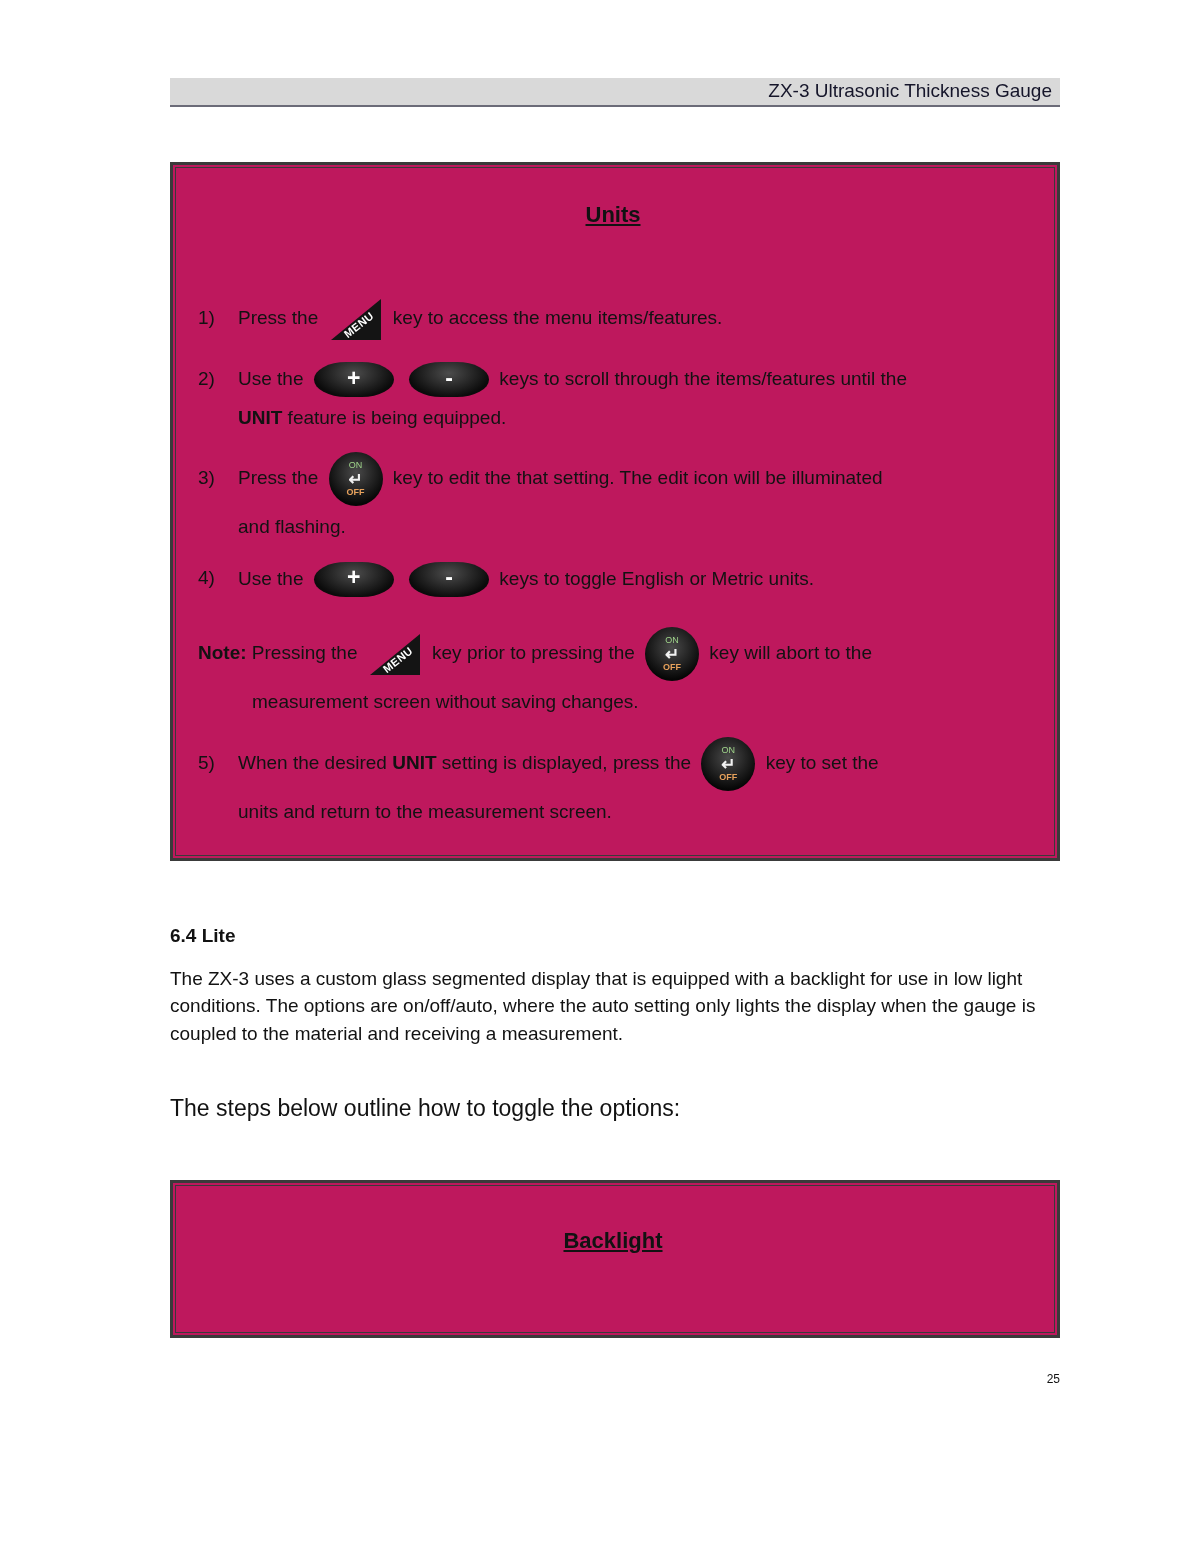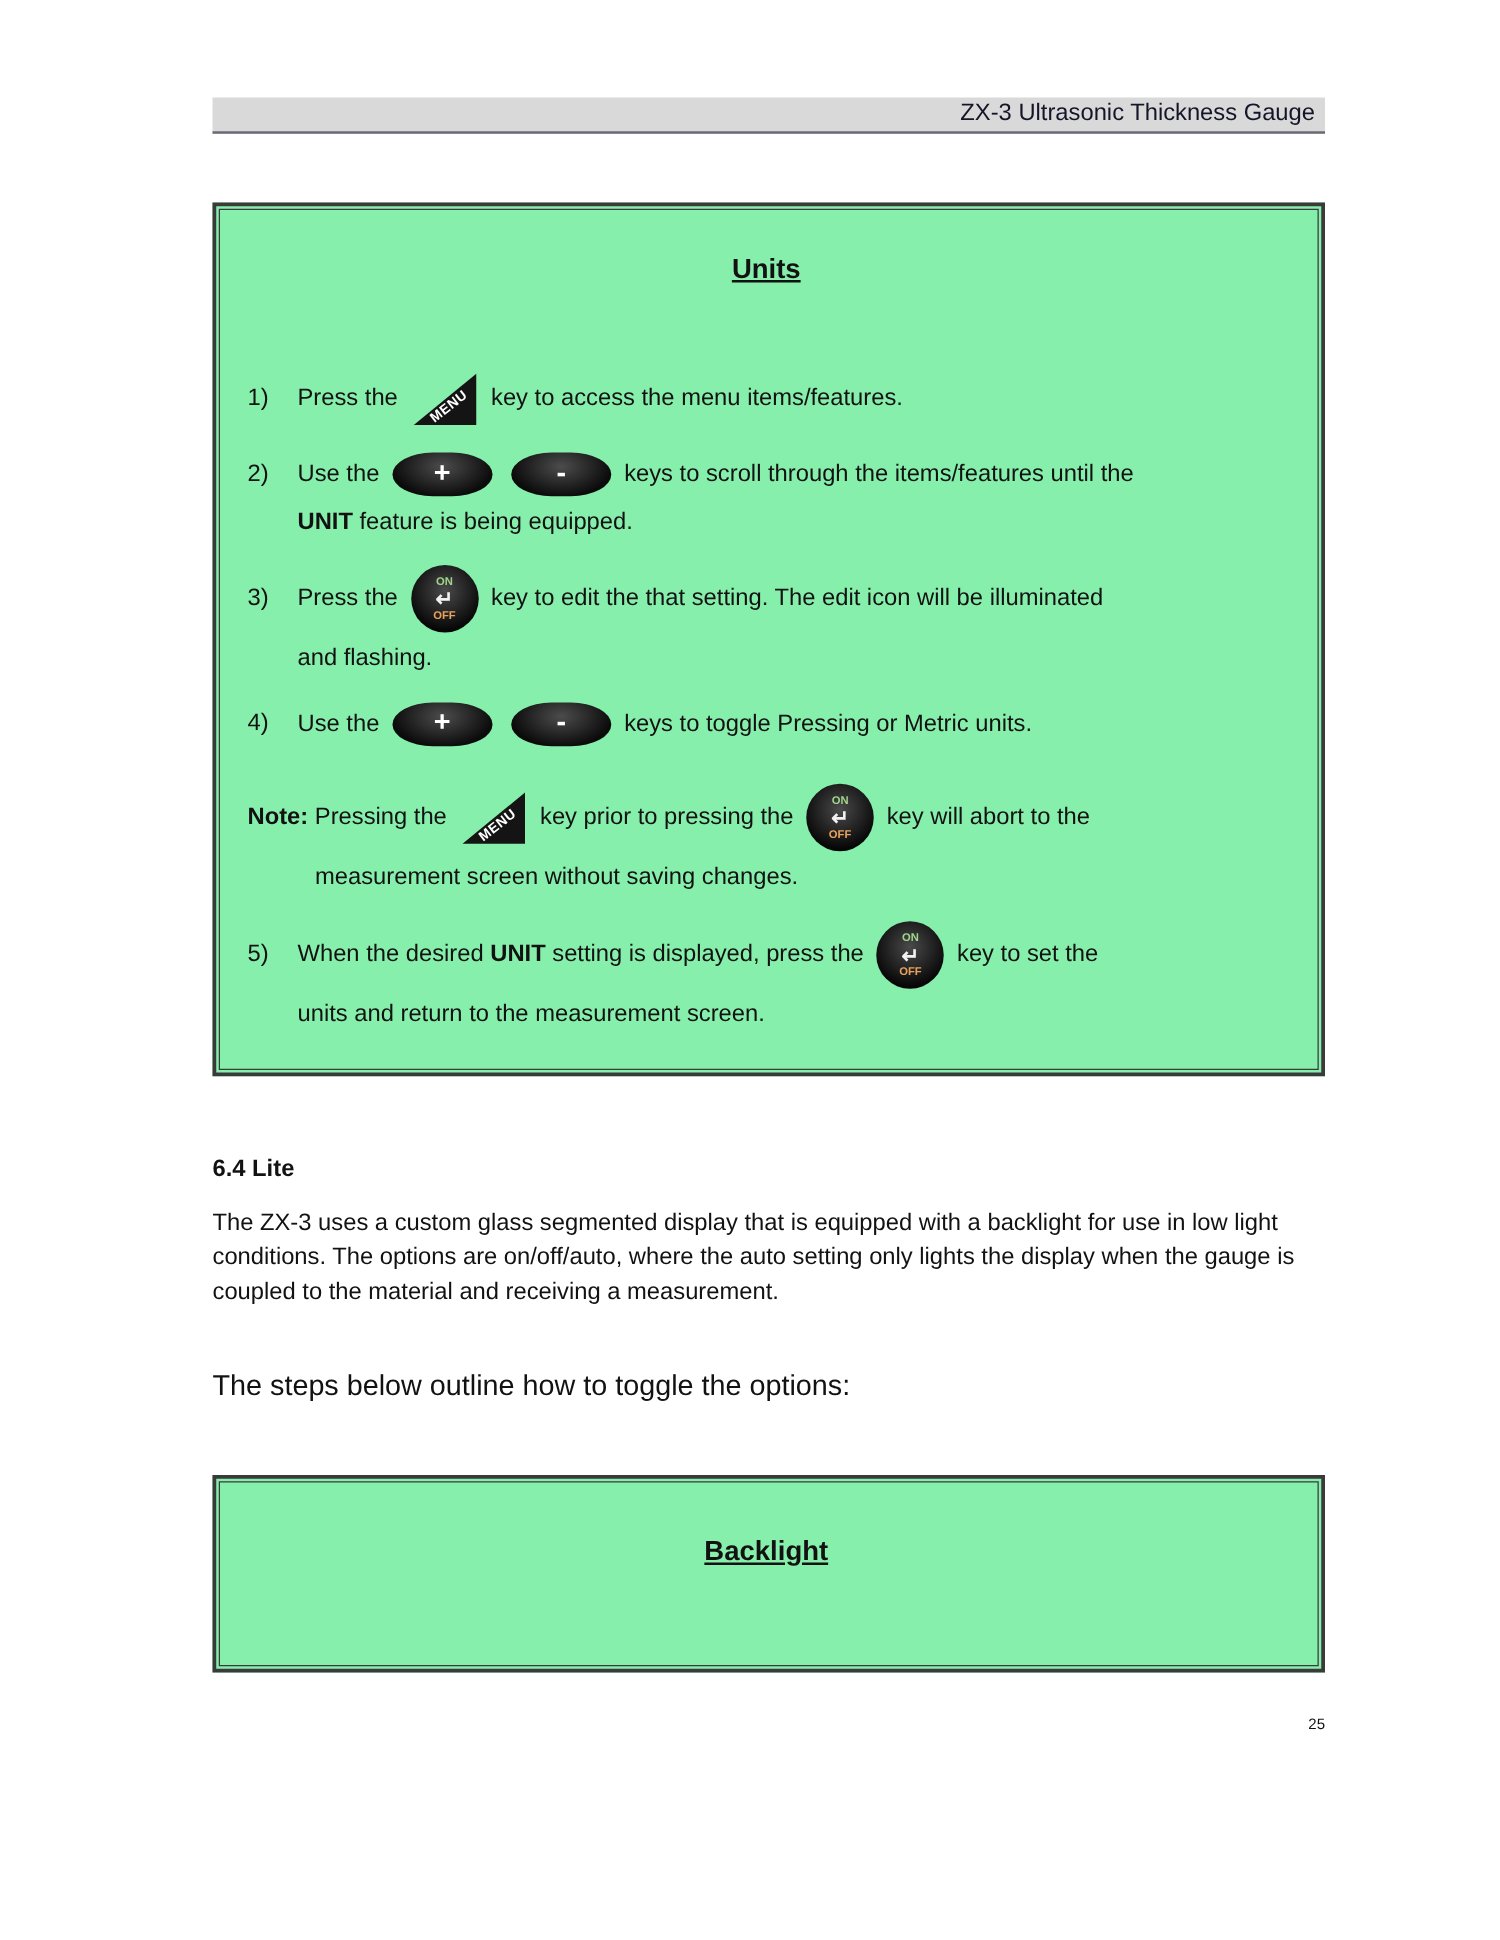--- a/index.html
+++ b/index.html
@@ -16,21 +16,21 @@
   .header-bar {
     background:var(--header-bg,#d9d9d9);
     border-bottom:2px solid #6b6b78;
     text-align:right;
     font-size:19px;
     color:#15152a;
     padding:2px 8px 3px 0;
   }
   .intro { font-size:19px; margin:44px 0 0 2px; }
 
-  .dbox { margin-top:55px; border:3px solid #3a3a3a; padding:2px; background:#86efac; }
+  .dbox { margin-top:55px; border:3px solid #3a3a3a; padding:2px; background:#be185d; }
   .dbox-inner { border:1px solid #3a3a3a; padding:18px 26px 28px 22px; }
   .box-title {
     text-align:center; font-size:22px; font-weight:bold;
     text-decoration:underline; margin:16px 0 0 0;
   }
 
   .steps { margin-top:68px; }
   .step { display:flex; align-items:baseline; font-size:19px; line-height:1.55; margin-top:20px; }
   .step-num { flex:none; width:40px; }
   .step-content { flex:1; }
@@ -62,21 +62,21 @@
   }
 
   .key-onoff {
     display:inline-flex; flex-direction:column;
     align-items:center; justify-content:center;
     width:54px; height:54px; margin:0 5px;
     border-radius:50%;
     background:radial-gradient(circle at 50% 38%, #4a4a4a, #060606 74%);
     line-height:1;
   }
-  .key-onoff .on  { font-size:9px;  font-weight:bold; color:var(--on-green,#9fd48a); }
+  .key-onoff .on  { font-size:9px;  font-weight:normal; color:var(--on-green,#9fd48a); }
   .key-onoff .enter { font-size:17px; font-weight:bold; color:#f2f2f2; margin:1px 0 0 0; }
   .key-onoff .off { font-size:9px;  font-weight:bold; color:var(--off-orange,#e8a25c); }
 
   .sec-h { font-size:19px; font-weight:bold; margin:64px 0 0 0; }
   .body-p { font-size:19px; line-height:1.45; margin:18px 0 0 0; max-width:900px; }
   .steps-intro { font-size:23px; margin:48px 0 0 0; }
 
   .dbox.backlight { margin-top:58px; }
   .dbox.backlight .dbox-inner { min-height:92px; padding-top:26px; }
 
@@ -137,21 +137,21 @@
             <div class="cont-line">and flashing.</div>
           </div>
         </div>
 
         <div class="step">
           <span class="step-num">4)</span>
           <div class="step-content">
             <span>Use the</span>
             <span class="key key-pill"><span class="glyph">+</span></span>
             <span class="key key-pill"><span class="glyph">-</span></span>
-            <span>keys to toggle Pressing or Metric units.</span>
+            <span>keys to toggle English or Metric units.</span>
           </div>
         </div>
 
         <div class="note">
           <span class="b">Note:</span>
           <span>Pressing the</span>
           <svg class="key key-menu" width="54" height="46" viewBox="0 0 54 46">
             <polygon points="2,44 52,3 52,44"></polygon>
             <text x="13" y="34" transform="rotate(-38 28 30)">MENU</text>
           </svg>

